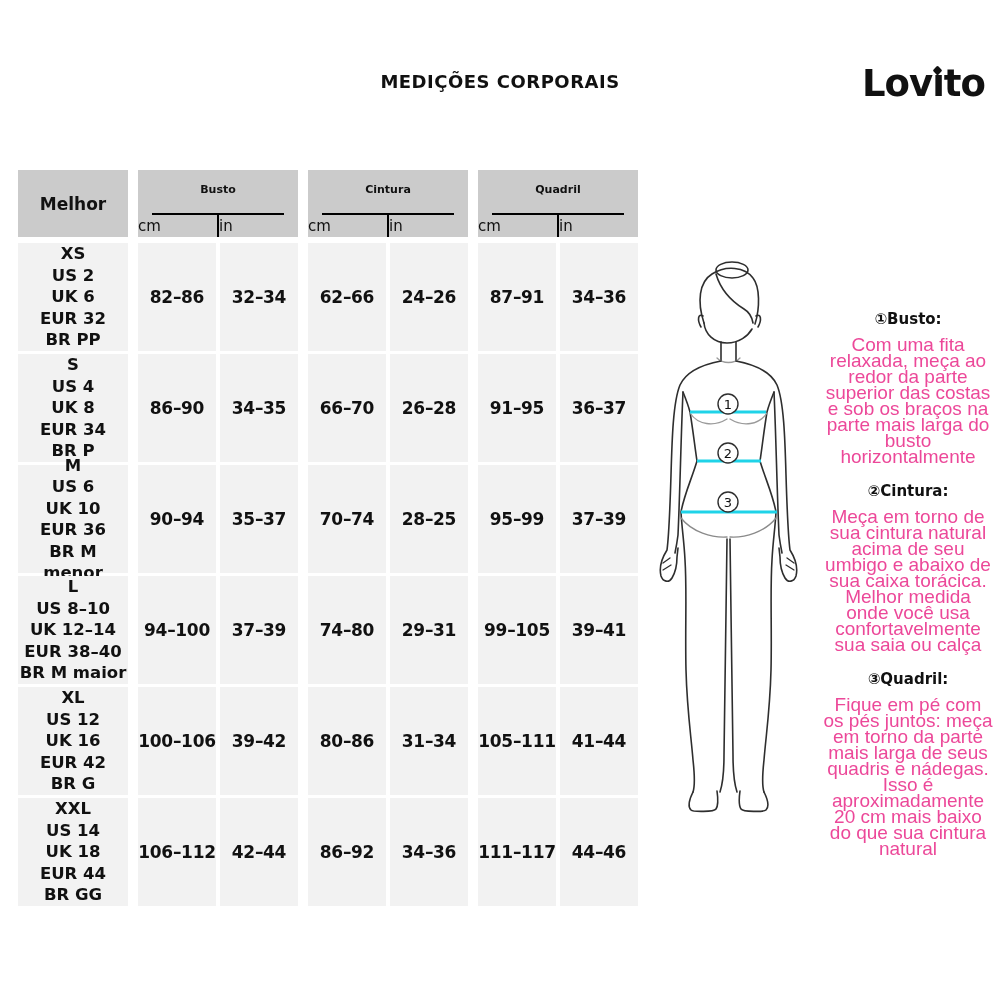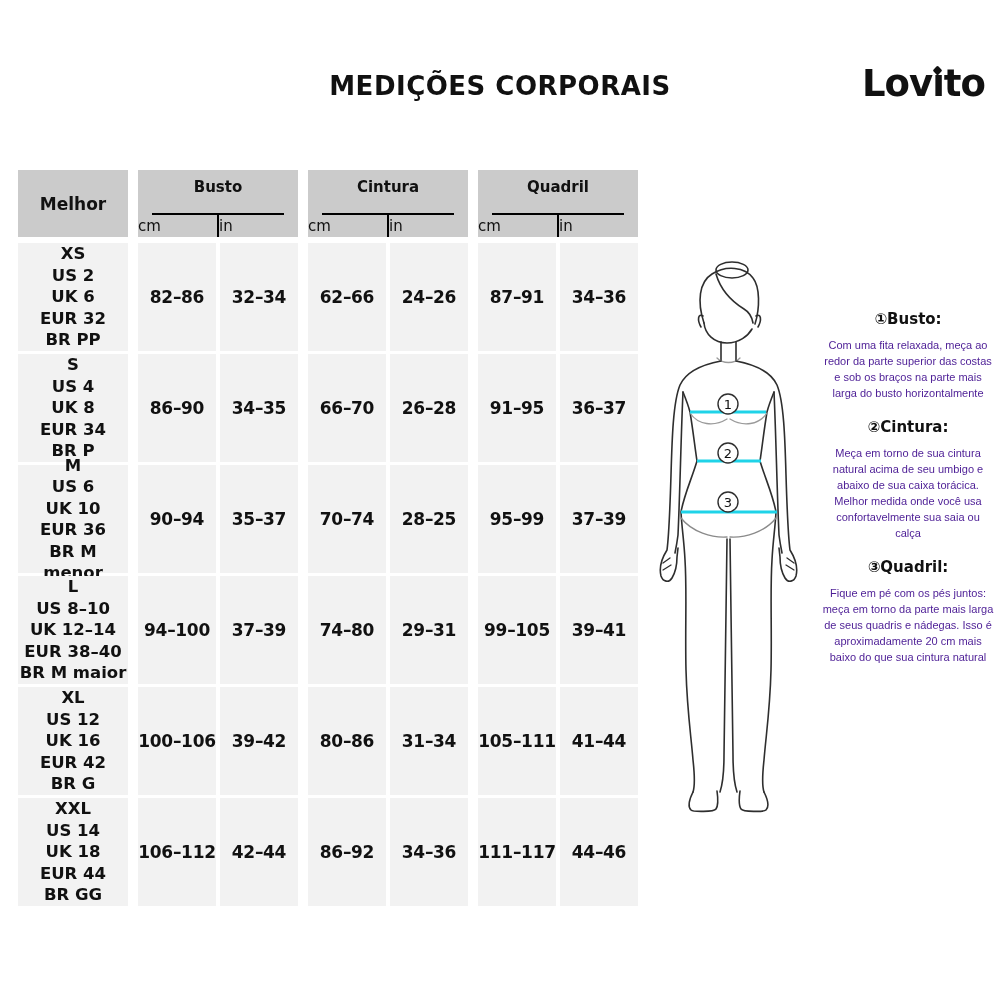--- a/index.html
+++ b/index.html
@@ -1,36 +1,36 @@
 <!DOCTYPE html>
 <html><head>
 <meta charset="utf-8">
 <style>
   html,body{margin:0;padding:0;background:#fff;}
   .page{position:relative;width:1000px;height:1000px;background:#ffffff;overflow:hidden;
         font-family:"DejaVu Sans","Liberation Sans",sans-serif;color:#111;}
 
   
   .title{position:absolute;left:500px;top:71px;transform:translateX(-50%);
-         font-size:26px;font-weight:bold;letter-spacing:.5px;white-space:nowrap;}
+         font-size:18px;font-weight:bold;letter-spacing:.5px;white-space:nowrap;}
   .logo{position:absolute;left:862px;top:62px;font-size:37px;font-weight:bold;
         letter-spacing:-1px;white-space:nowrap;}
   .logo .i-wrap{position:relative;display:inline-block;}
   .logo .i-dot{position:absolute;left:50%;top:5px;width:7px;height:7px;margin-left:-4px;
                background:#111;border-radius:1.5px;transform:rotate(45deg);}
 
   
   .size-table{position:absolute;left:18px;top:170px;}
   .hrow,.trow{display:flex;}
   .hcell-size{width:110px;height:67px;background:#cbcbcb;display:flex;align-items:center;
               justify-content:center;font-size:17px;font-weight:bold;}
   .hgroup{width:160px;height:67px;background:#cbcbcb;margin-left:10px;
           display:flex;flex-direction:column;}
   .hgroup .glabel{height:32px;display:flex;align-items:flex-end;justify-content:center;
-                  font-size:15px;font-weight:bold;padding-bottom:16px;}
+                  font-size:11px;font-weight:bold;padding-bottom:16px;}
   .hgroup .grule{height:2px;background:#000;margin:1px 14px 0 14px;}
   .hgroup .gunits{flex:1;display:flex;align-items:center;}
   .hgroup .unit{flex:1;text-align:left;font-size:15px;}
   .hgroup .udiv{width:2px;height:22px;background:#000;}
 
   .tbody .trow{margin-top:3px;justify-content:center;}
   .tbody .trow:first-child{margin-top:6px;}
   .cell{background:#f2f2f2;}
   .size-cell{width:110px;height:108px;display:flex;flex-direction:column;align-items:center;
              justify-content:center;font-size:16.5px;font-weight:bold;line-height:21.5px;
@@ -40,22 +40,22 @@
             font-size:17px;font-weight:bold;letter-spacing:-.3px;}
   .val-cell + .val-cell{margin-left:4px;}
 
   
   .figure{position:absolute;left:640px;top:230px;}
 
   
   .instructions{position:absolute;left:822px;top:310px;width:172px;text-align:center;}
   .instr{margin-bottom:17px;}
   .instr .ihead{font-size:15px;font-weight:bold;margin-bottom:9px;font-family:"DejaVu Sans",sans-serif;}
-  .instr .ibody{font-size:11px;line-height:16px;font-family:"Liberation Sans","DejaVu Sans",sans-serif;
-                color:#4c1d95;}
+  .instr .ibody{font-size:19px;line-height:16px;font-family:"Liberation Sans","DejaVu Sans",sans-serif;
+                color:#ec4899;}
 </style>
 </head>
 <body>
 
 <div class="page">
 
   <div class="title">MEDIÇÕES CORPORAIS</div>
 
   <div class="logo"><span>Lov</span><span class="i-wrap"><span class="i-dot"></span><span>ı</span></span><span>to</span></div>
 

